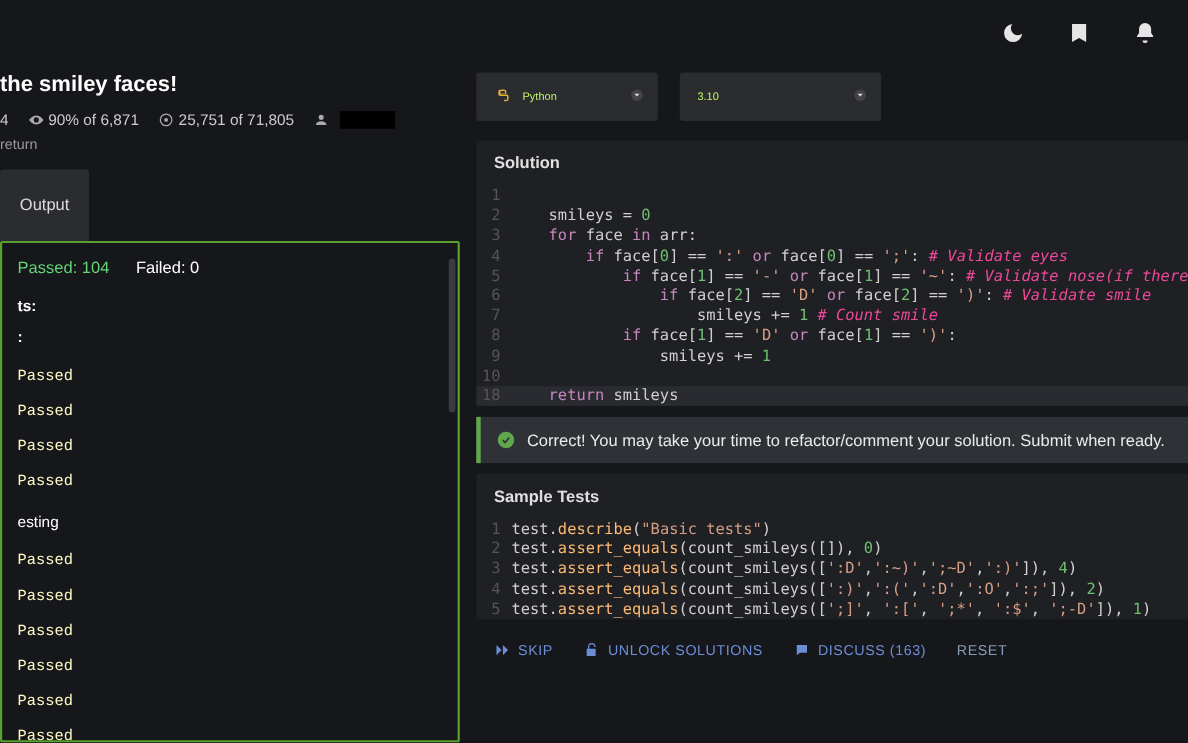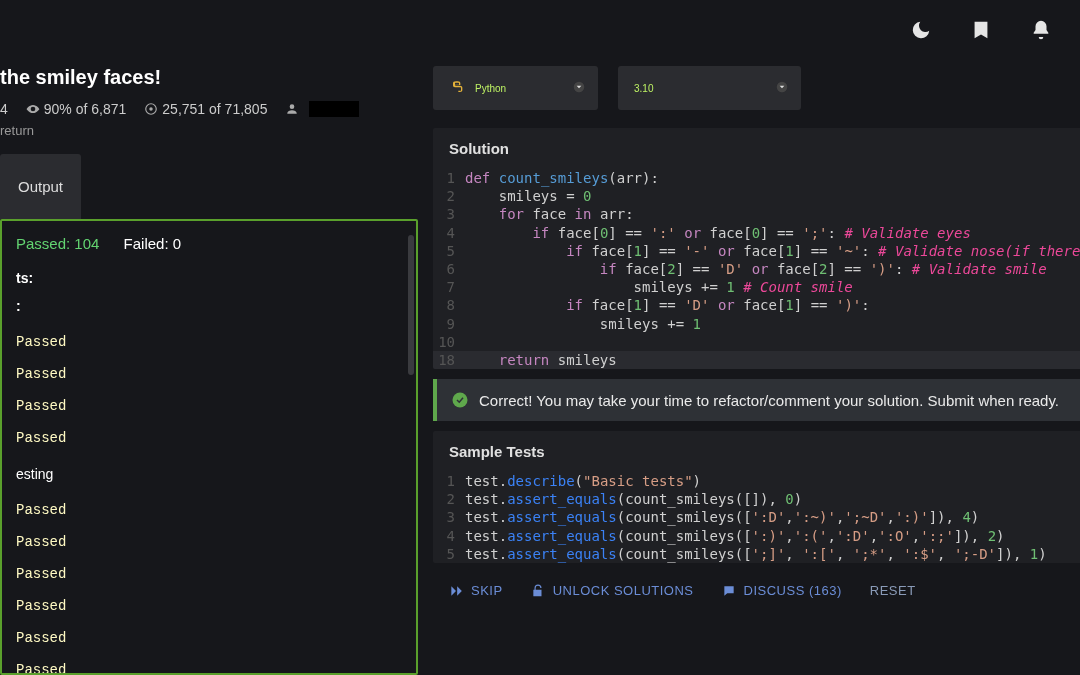--- a/index.html
+++ b/index.html
@@ -106,21 +106,21 @@
   color:#555; padding-right:10px;
   user-select:none;
   flex-shrink:0;
 }
 .code { white-space:pre; color:#d0d0d0; }
 .tok-kw { color:#c586c0; }
 .tok-fn { color:#569cd6; }
 .tok-str { color:#d69d85; }
 .tok-num { color:#6fbf73; }
 .tok-com { color:#ec4899; font-style:italic; }
-.tok-call { color:#3b82f6; }
+.tok-call { color:#fdba74; }
 
 
 .status-bar {
   background:#2e3136;
   border-left:4px solid #5fa84c;
   padding:12px 14px;
   display:flex;
   align-items:center;
   gap:10px;
   color:#eaeaea;
@@ -240,21 +240,20 @@
             </svg></span>
       </div>
 
     </div>
 
     <div class="panel">
       <div class="panel-header">Solution</div>
       <div class="code-wrap" id="sol-code">
           <div class="code-line">
             <div class="gutter">1</div>
-            <div class="code"><span class="tok-kw">def</span> <span class="tok-fn">count_smileys</span>(arr):</div>
           </div>
           <div class="code-line">
             <div class="gutter">2</div>
             <div class="code">    smileys = <span class="tok-num">0</span></div>
           </div>
           <div class="code-line">
             <div class="gutter">3</div>
             <div class="code">    <span class="tok-kw">for</span> face <span class="tok-kw">in</span> arr:</div>
           </div>
           <div class="code-line">

